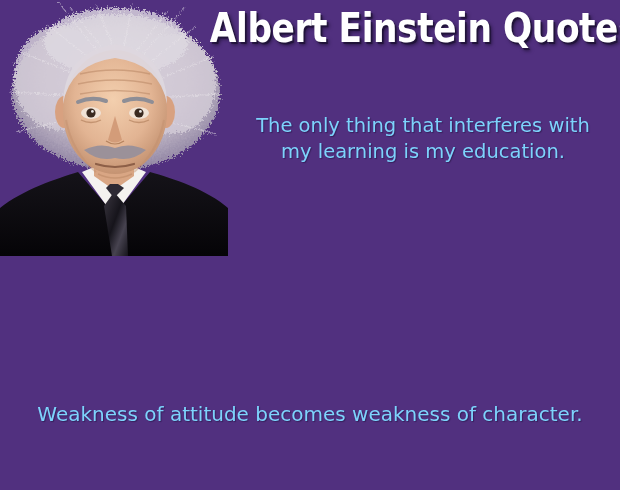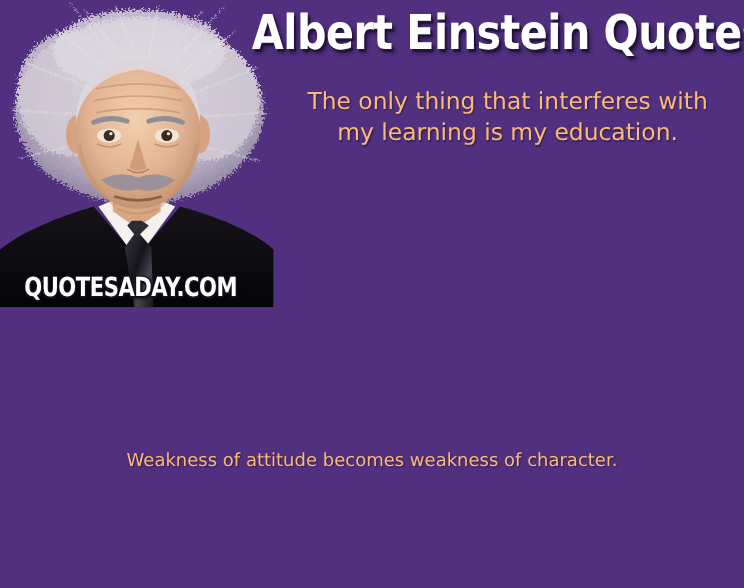--- a/index.html
+++ b/index.html
@@ -86,25 +86,26 @@
     transform: scaleX(0.86);
     transform-origin: center center;
     text-shadow:
       2px 2px 0 rgba(20,12,40,.55),
       3px 3px 4px rgba(15,8,30,.55);
   }
 
   
   .quote {
     position: absolute;
-    color: #fdba74;
+    color: #7dd3fc;
     font-family: "DejaVu Sans", sans-serif;
     text-align: center;
     white-space: pre-line;
     text-shadow: 1px 1px 1px rgba(25,14,50,.45);
+    margin-top: 41px;
   }
 
   
   #quote-1 {
     left: 232px;
     top: 72px;
     width: 382px;
     font-size: 19.5px;
     line-height: 26px;
   }
@@ -119,23 +120,23 @@
   
   #quote-3 {
     left: 6px;
     top: 260px;
     width: 608px;
     font-size: 19.5px;
     line-height: 26.5px;
   }
   #quote-4 {
     left: 6px;
-    top: 370px;
+    top: 360px;
     width: 608px;
-    font-size: 15px;
+    font-size: 20px;
     line-height: 26px;
   }
   #quote-5 {
     left: 6px;
     top: 424px;
     width: 608px;
     font-size: 19.5px;
     line-height: 26.5px;
   }
 </style>
@@ -245,23 +246,20 @@
 
       <path d="M98 174 Q115 182 132 174" stroke="#bd8a68" stroke-width="1.4" fill="none" opacity="0.6"></path>
 
       <path d="M66 120 Q72 152 96 172" stroke="#c28f6d" stroke-width="2" fill="none" opacity="0.45"></path>
       <path d="M164 120 Q158 152 134 172" stroke="#c28f6d" stroke-width="2" fill="none" opacity="0.45"></path>
 
       <path d="M63 104 Q64 52 115 44 Q166 52 167 104 Q160 64 115 58 Q70 64 63 104 Z" fill="#ddd7de" opacity="0.95"></path>
     </svg>
   </div>
 
-  <div id="watermark">
-    <span class="wm-text">QUOTESADAY.COM</span>
-  </div>
 
   <div id="title">
     <span class="title-text">Albert Einstein Quotes</span>
   </div>
 
   <div class="quote" id="quote-1">The only thing that interferes with
 my learning is my education.</div>
   <div class="quote" id="quote-4">Weakness of attitude becomes weakness of character.</div>
 
 </div>

